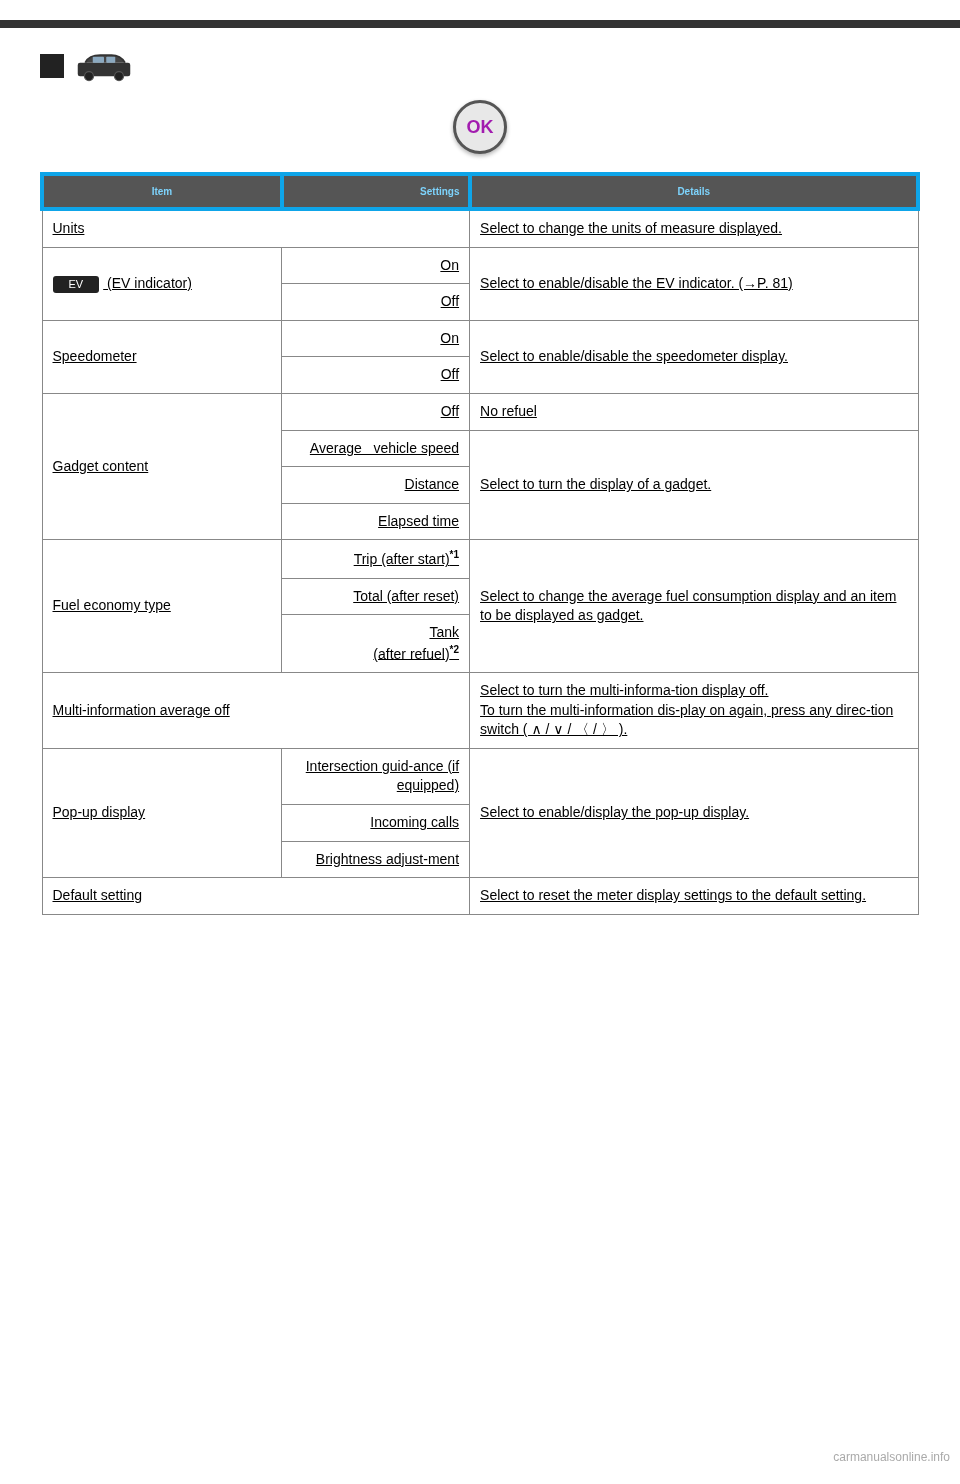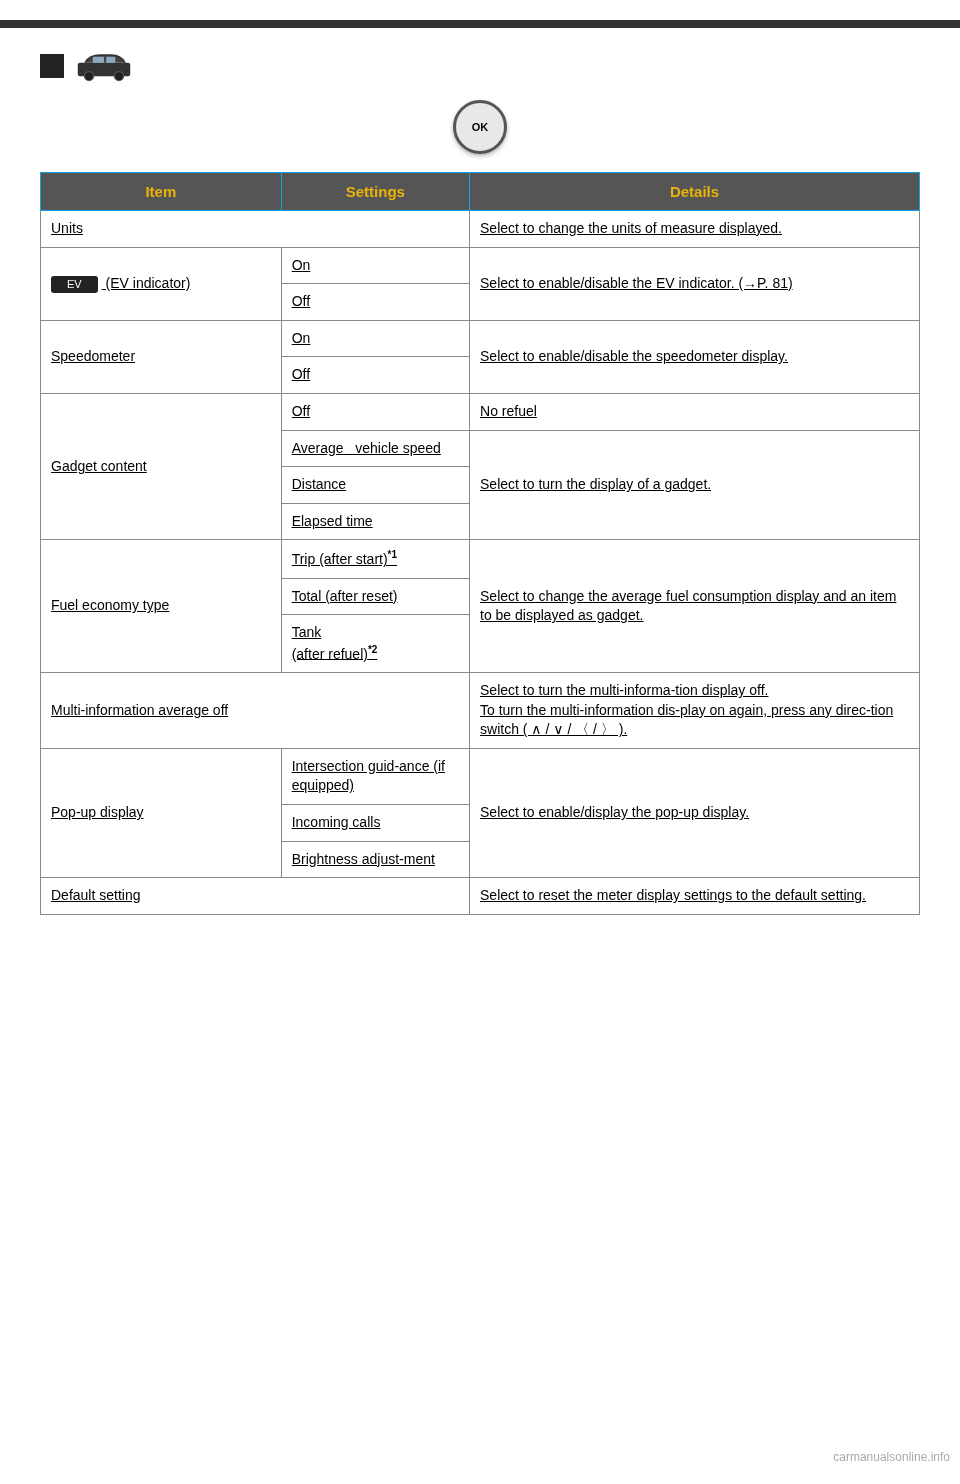--- a/index.html
+++ b/index.html
@@ -48,49 +48,49 @@
     }
     .ok-button {
       width: 54px;
       height: 54px;
       border-radius: 50%;
       border: 3px solid #555;
       background: #e8e8e8;
       display: flex;
       align-items: center;
       justify-content: center;
-      font-size: 11px;
+      font-size: 18px;
       font-weight: bold;
-      color: #000000;
+      color: #a21caf;
       box-shadow: 0 2px 4px rgba(0,0,0,0.3);
     }
     table {
       width: 100%;
       border-collapse: collapse;
       border: 1px solid #888;
     }
     th {
       background: #555;
-      color: #eab308;
+      color: #7dd3fc;
       padding: 10px 8px;
       text-align: center;
-      font-size: 15px;
+      font-size: 10px;
       font-weight: bold;
-      border: 1px solid #0ea5e9;
+      border: 4px solid #0ea5e9;
     }
     td {
       border: 1px solid #888;
       padding: 8px 10px;
       vertical-align: middle;
       font-size: 14px;
       line-height: 1.4;
       text-decoration: underline;
     }
     .col-item { width: 230px; }
-    .col-settings { width: 180px; }
+    .col-settings { width: 180px; text-align: right; }
     .col-details { width: 430px; }
     .ev-icon {
       display: inline-flex;
       align-items: center;
       justify-content: center;
       background: #222;
       border-radius: 3px;
       color: #fff;
       font-size: 11px;
       padding: 1px 16px;

